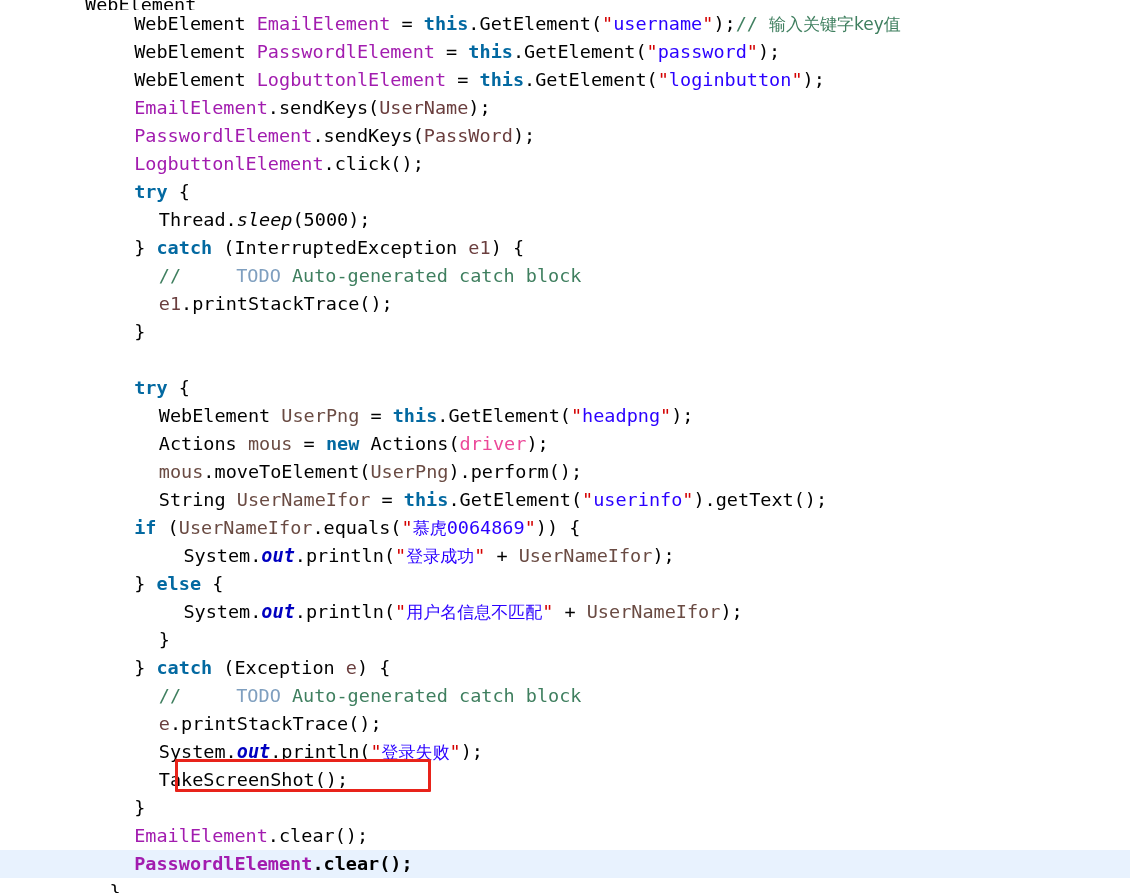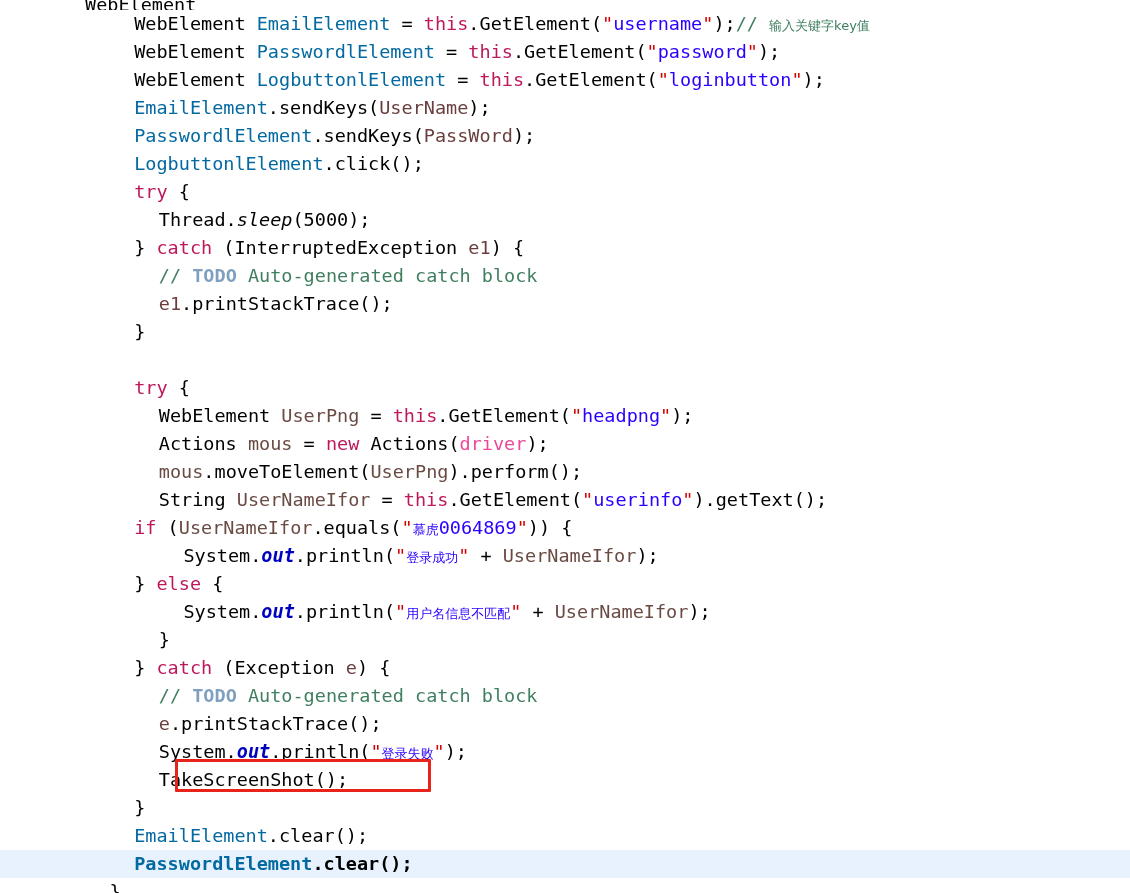--- a/index.html
+++ b/index.html
@@ -37,33 +37,33 @@
   .line.current {
     background: #e8f2fe;
     font-weight: bold;
   }
   .ln-inner {
     display: block;
     padding-left: 0;
   }
   
   .plain    { color: #000000; }
-  .kw       { color: #be185d; font-weight: normal; }
-  .field    { color: #0369a1; }
+  .kw       { color: #0369a1; font-weight: bold; }
+  .field    { color: #a21caf; }
   .localvar { color: #6a4b43; text-align: right; }
   .param    { color: #6a3e3e; }
   .str      { color: #2a00ff; }
   .quote    { color: #d40000; }
   .cmt      { color: #3f7f5f; }
-  .todo     { color: #7f9fbf; font-weight: bold; }
+  .todo     { color: #7f9fbf; font-weight: normal; margin-left: 44px; }
   .static   { color: #0000c0; font-weight: bold; font-style: italic; margin-top: 9px; }
   .italic   { font-style: italic; text-align: center; }
   .blueid   { color: #ec4899; }
 
-  .cjk { font-family: "DejaVu Sans", "Liberation Sans", sans-serif; font-size: 13px; }
+  .cjk { font-family: "DejaVu Sans", "Liberation Sans", sans-serif; font-size: 17px; }
 
   
   .annotation-box {
     position: absolute;
     border: 3px solid #e8231a;
     box-sizing: border-box;
     pointer-events: none;
     border-radius: 1px;
   }
 </style>

